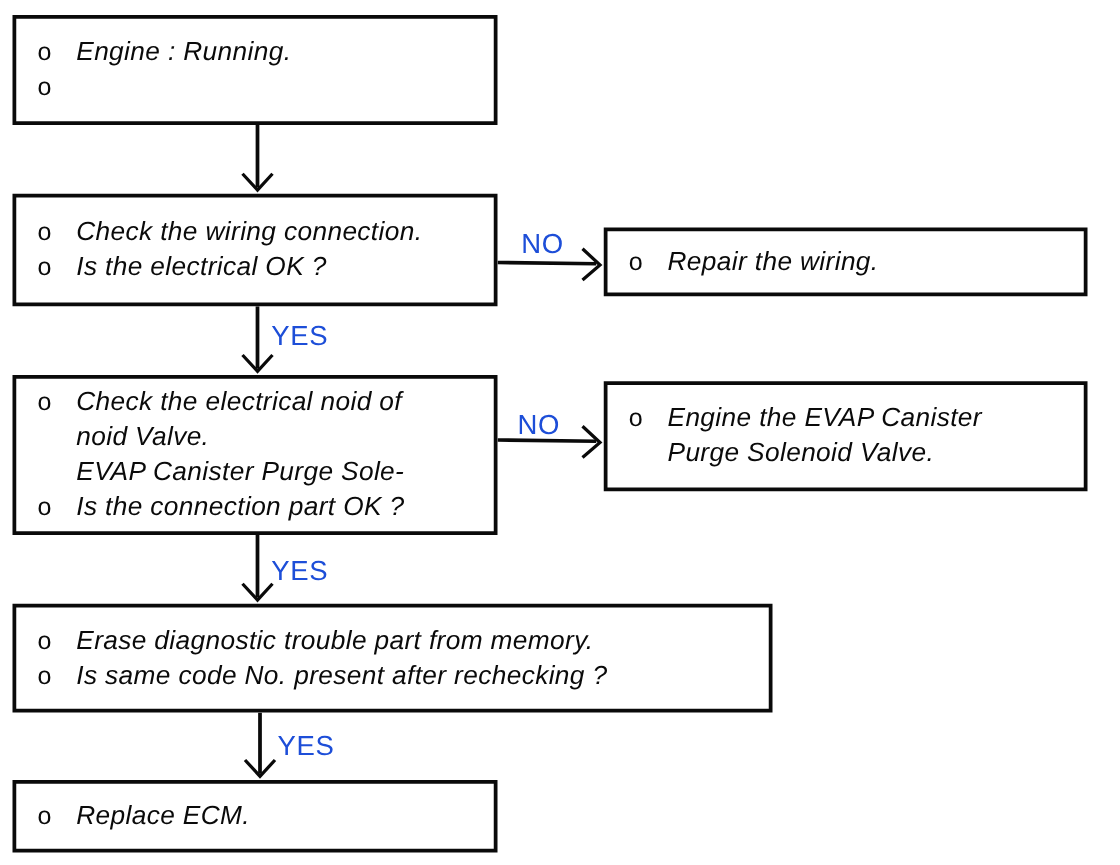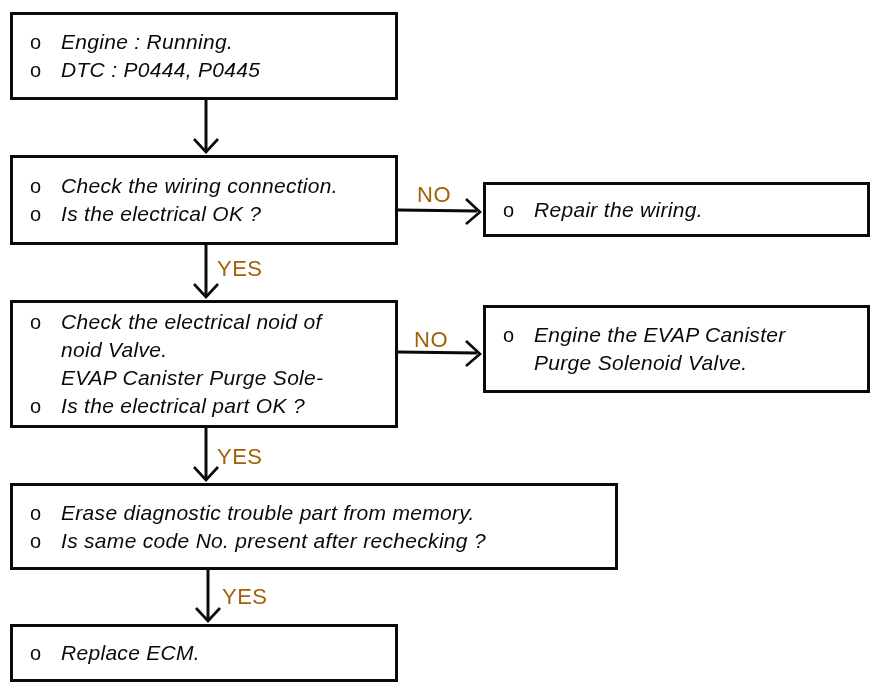--- a/index.html
+++ b/index.html
@@ -41,21 +41,21 @@
     font-size: 20px;
   }
   .txt {
     flex: 1;
     font-style: italic;
   }
   .edge-label {
     position: absolute;
     font-size: 22px;
     letter-spacing: 0.5px;
-    color: #a16207;
+    color: #1d4ed8;
     white-space: nowrap;
   }
   svg.connectors {
     position: absolute;
     left: 0;
     top: 0;
     width: 896px;
     height: 692px;
     pointer-events: none;
   }
@@ -102,21 +102,20 @@
     </g>
   </svg>
 
   <div class="flowbox" style="left:10px; top:12px; width:388px; height:88px;">
     <div class="bline">
       <span class="bullet">o</span>
       <span class="txt">Engine : Running.</span>
     </div>
     <div class="bline">
       <span class="bullet">o</span>
-      <span class="txt">DTC : P0444, P0445</span>
     </div>
   </div>
 
   <div class="flowbox" style="left:10px; top:155px; width:388px; height:90px;">
     <div class="bline">
       <span class="bullet">o</span>
       <span class="txt">Check the wiring connection.</span>
     </div>
     <div class="bline">
       <span class="bullet">o</span>
@@ -139,21 +138,21 @@
     <div class="bline">
       <span class="bullet"></span>
       <span class="txt">noid Valve.</span>
     </div>
     <div class="bline">
       <span class="bullet"></span>
       <span class="txt">EVAP Canister Purge Sole-</span>
     </div>
     <div class="bline">
       <span class="bullet">o</span>
-      <span class="txt">Is the electrical part OK ?</span>
+      <span class="txt">Is the connection part OK ?</span>
     </div>
   </div>
 
   <div class="flowbox" style="left:483px; top:305px; width:387px; height:88px;">
     <div class="bline">
       <span class="bullet">o</span>
       <span class="txt">Engine the EVAP Canister</span>
     </div>
     <div class="bline">
       <span class="bullet"></span>

